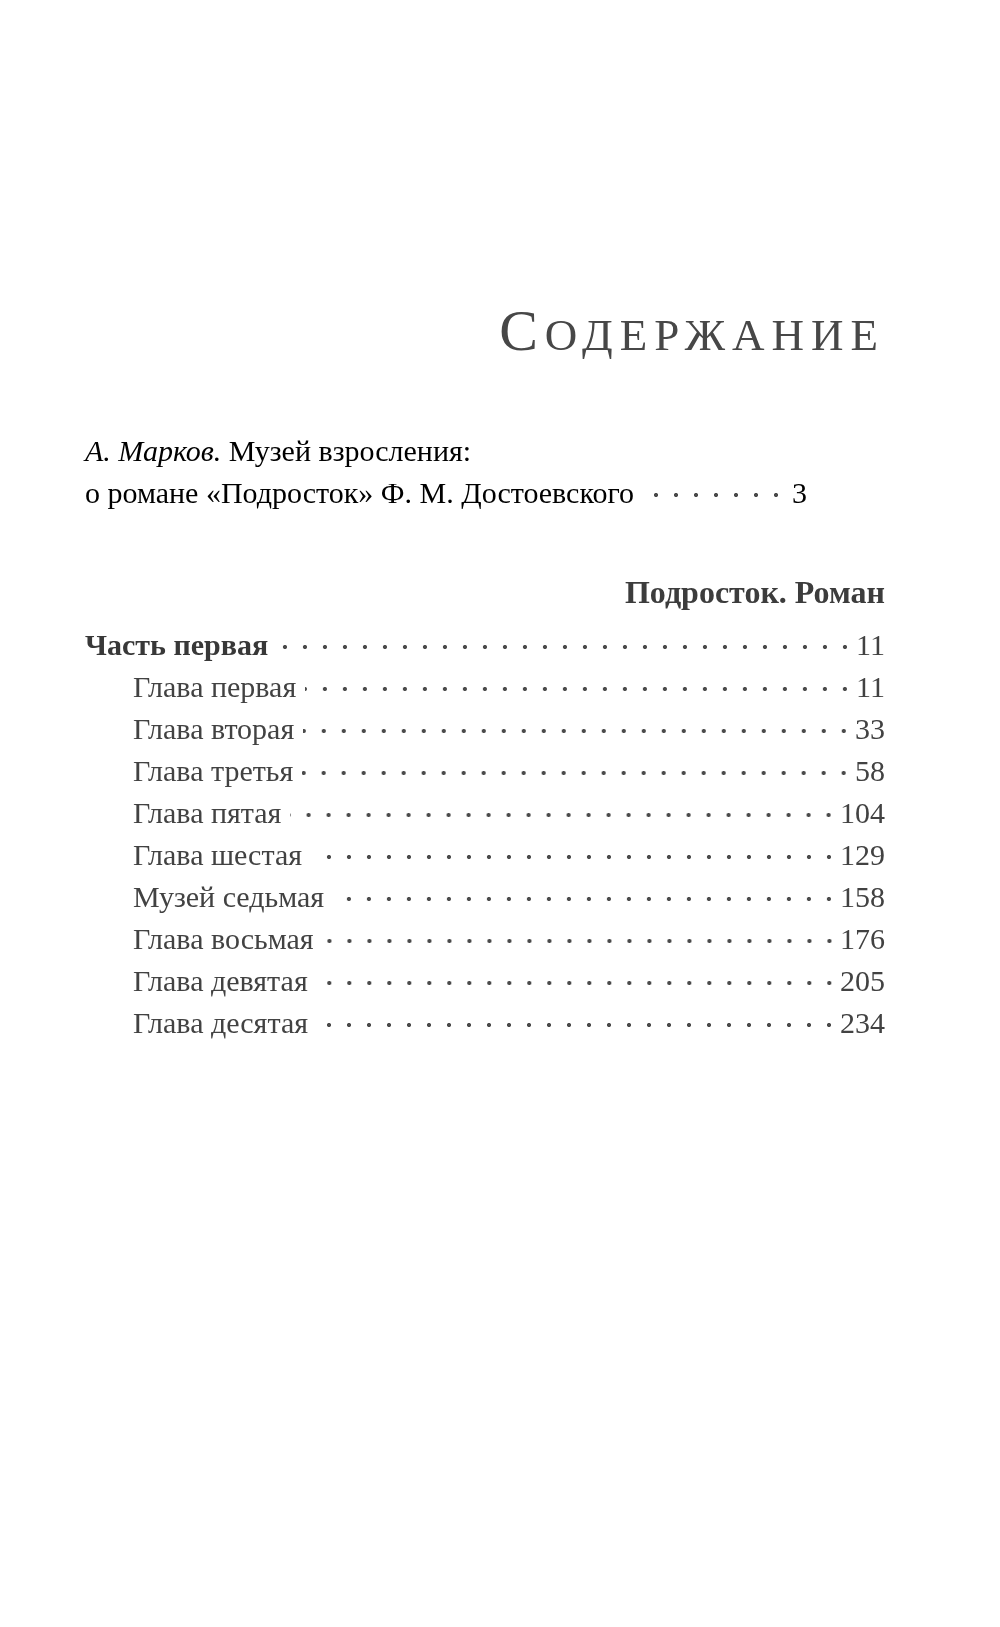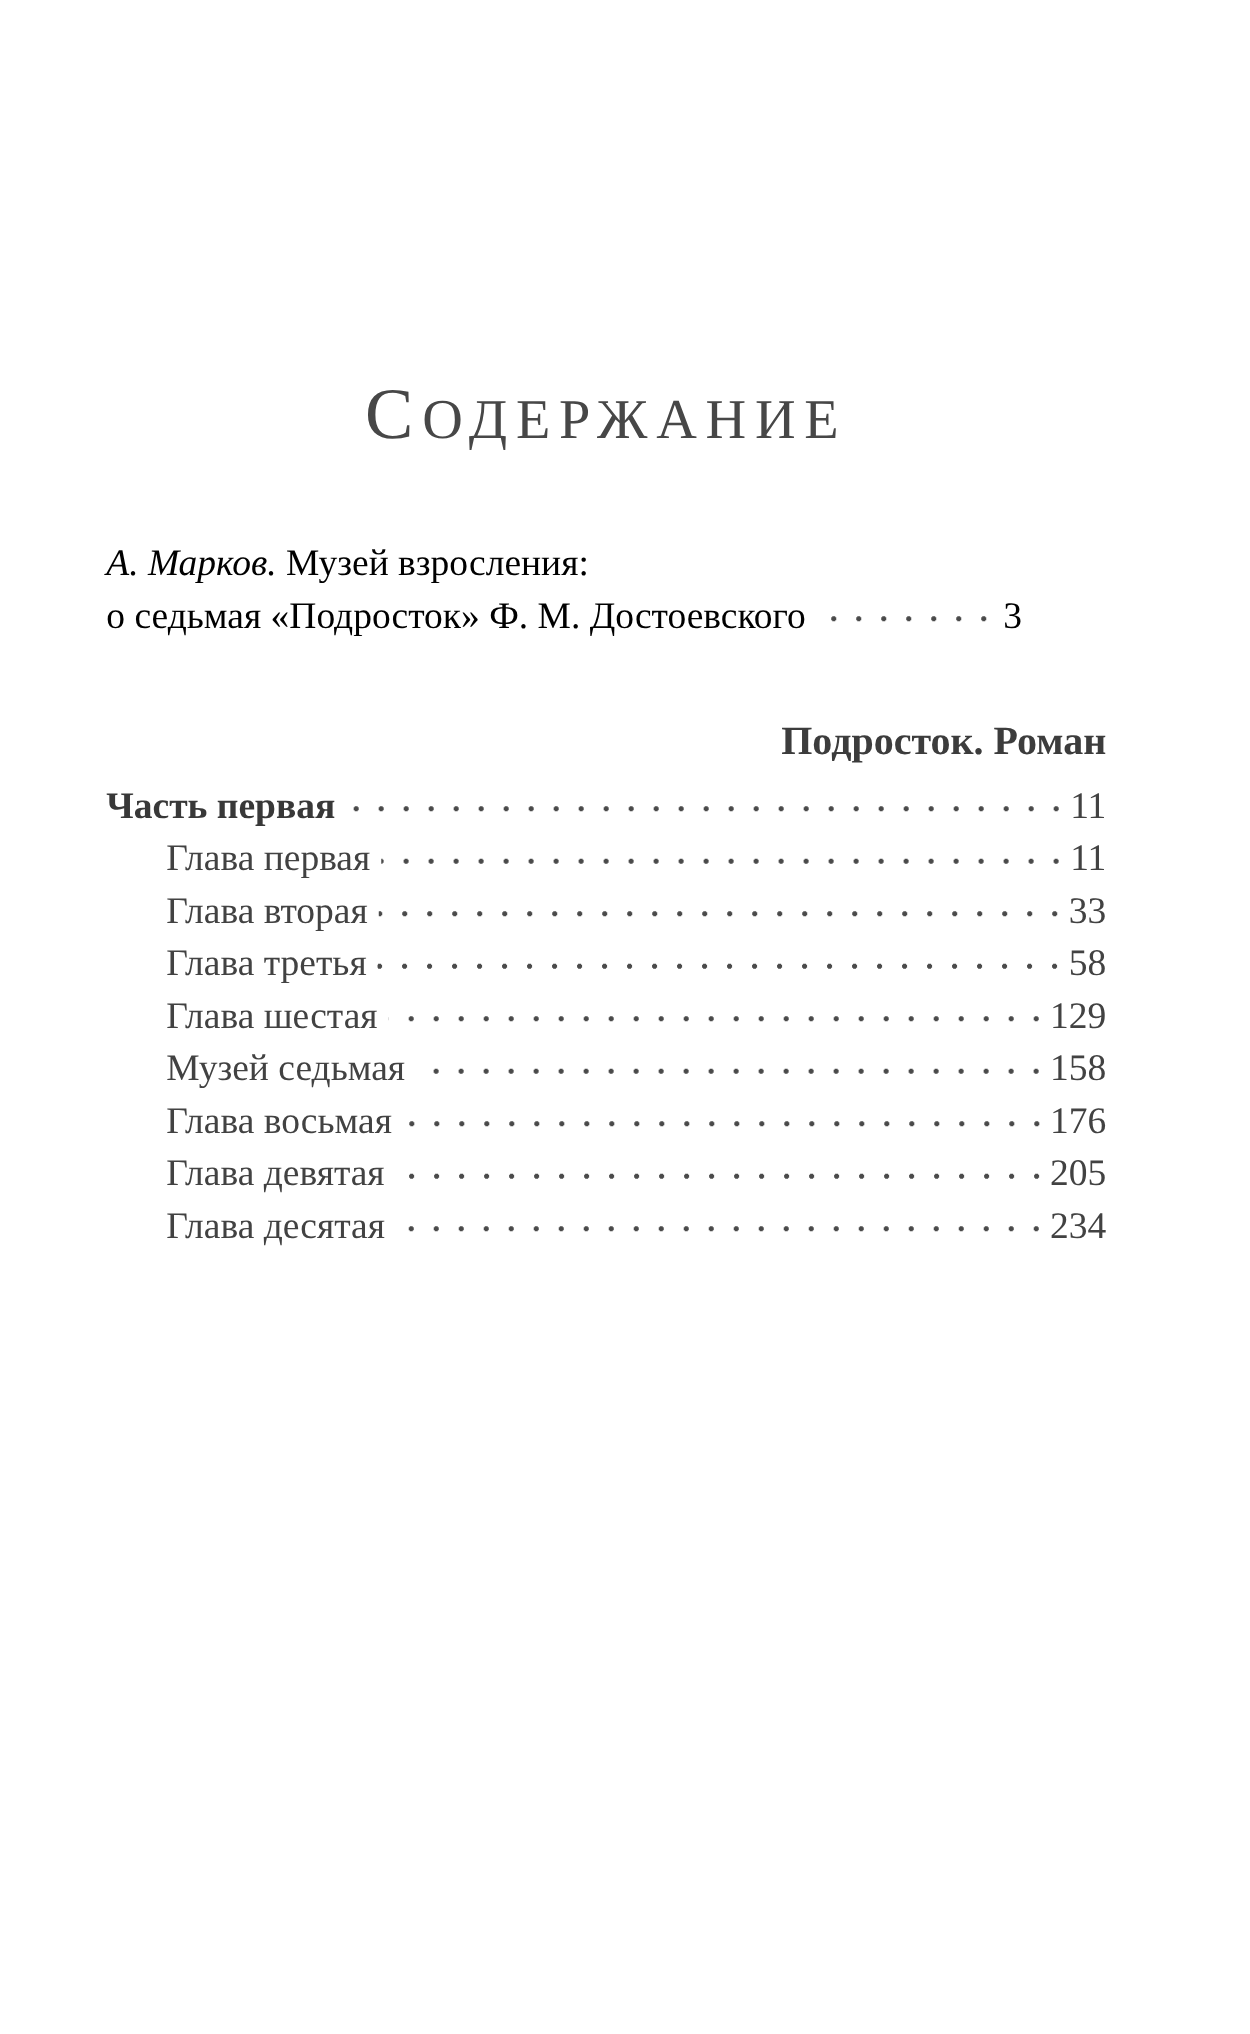--- a/index.html
+++ b/index.html
@@ -19,21 +19,21 @@
   .page {
     width: 1000px;
     height: 1627px;
     padding: 0 115px 0 85px;
     background: #ffffff;
   }
 
   
   .doc-title {
     margin-top: 296px;
-    text-align: center;
+    text-align: right;
     font-size: 45px;
     font-weight: 400;
     letter-spacing: 7px;
     color: #474747;
     line-height: 1.2;
   }
   .doc-title::first-letter {
     font-size: 58px;
     letter-spacing: 7px;
   }
@@ -113,21 +113,21 @@
 <div class="page">
 
   <h1 class="doc-title">СОДЕРЖАНИЕ</h1>
 
   <div class="intro">
     <div class="intro-line1">
       <span class="author">А. Марков.</span>
       <span class="intro-title-rest">Музей взросления:</span>
     </div>
     <div class="intro-line2">
-      <span>о седьмая «Подросток» Ф. М. Достоевского</span>
+      <span>о романе «Подросток» Ф. М. Достоевского</span>
       <span class="leader"></span>
       <span class="toc-page">3</span>
     </div>
   </div>
 
   <h2 class="section-title">Подросток. Роман</h2>
 
   <div class="toc" id="toc">
       <div class="toc-row part">
         <span class="toc-label">Часть первая</span>
@@ -141,20 +141,25 @@
       </div>
       <div class="toc-row chapter">
         <span class="toc-label">Глава вторая</span>
         <span class="leader"></span>
         <span class="toc-page">33</span>
       </div>
       <div class="toc-row chapter">
         <span class="toc-label">Глава третья</span>
         <span class="leader"></span>
         <span class="toc-page">58</span>
+      </div>
+      <div class="toc-row chapter">
+        <span class="toc-label">Глава пятая</span>
+        <span class="leader"></span>
+        <span class="toc-page">104</span>
       </div>
       <div class="toc-row chapter">
         <span class="toc-label">Глава шестая</span>
         <span class="leader"></span>
         <span class="toc-page">129</span>
       </div>
       <div class="toc-row chapter">
         <span class="toc-label">Музей седьмая</span>
         <span class="leader"></span>
         <span class="toc-page">158</span>

